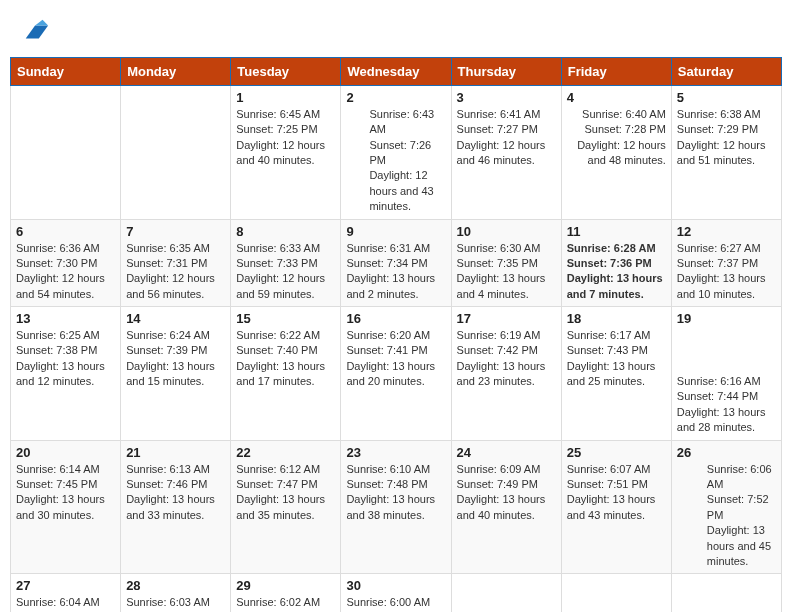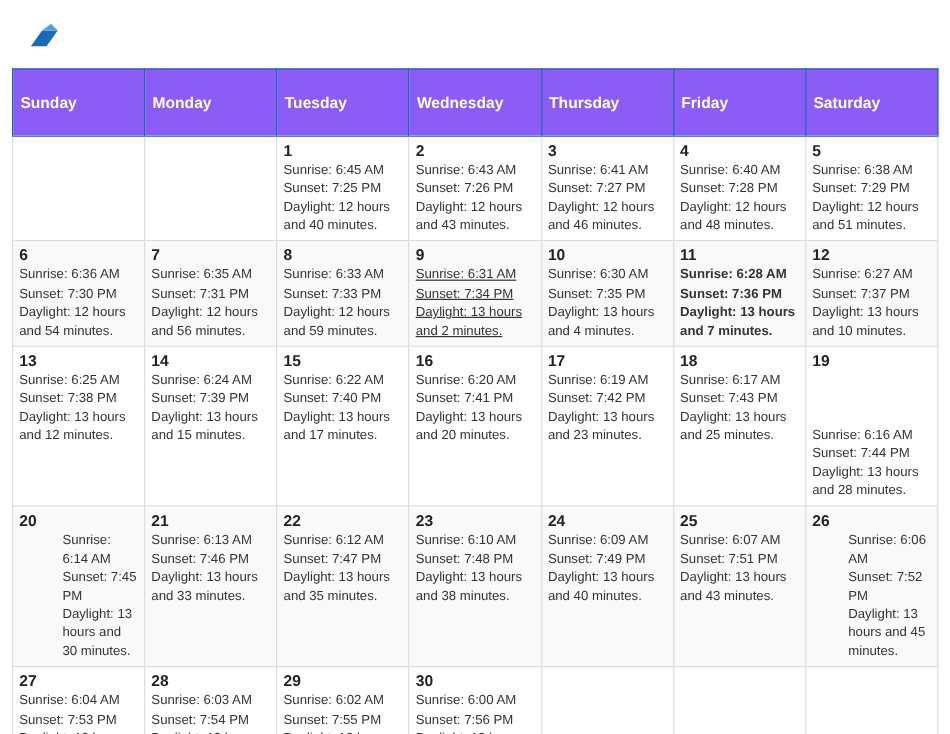--- a/index.html
+++ b/index.html
@@ -44,25 +44,25 @@
     .location {
       font-size: 14px;
       color: #555;
     }
     .calendar {
       width: 100%;
       border-collapse: collapse;
       border: 1px solid #ccc;
     }
     .calendar th {
-      background-color: #8b5cf6;
+      background-color: #c2410c;
       color: #fff;
       font-size: 13px;
       font-weight: bold;
-      padding: 20px 6px;
+      padding: 6px 6px;
       text-align: left;
       border: 1px solid #1a6bb5;
     }
     .calendar td {
       vertical-align: top;
       border: 1px solid #ddd;
       padding: 4px 5px;
       width: 110px;
       min-height: 80px;
       background: #fff;
@@ -126,33 +126,33 @@
         <td class="empty-cell"></td>
         <td class="empty-cell"></td>
         <td>
           <span class="day-num">1</span>
           <div class="day-info" style="white-space: pre-line;">Sunrise: 6:45 AM
 Sunset: 7:25 PM
 Daylight: 12 hours and 40 minutes.</div>
         </td>
         <td>
           <span class="day-num">2</span>
-          <div class="day-info" style="white-space: pre-line;">Sunrise: 6:43 AM
+          <div class="day-info" style="white-space: pre-line; margin-left: 23px;">Sunrise: 6:43 AM
 Sunset: 7:26 PM
 Daylight: 12 hours and 43 minutes.</div>
         </td>
         <td>
           <span class="day-num">3</span>
           <div class="day-info" style="white-space: pre-line;">Sunrise: 6:41 AM
 Sunset: 7:27 PM
 Daylight: 12 hours and 46 minutes.</div>
         </td>
         <td>
           <span class="day-num">4</span>
-          <div class="day-info" style="white-space: pre-line;">Sunrise: 6:40 AM
+          <div class="day-info" style="white-space: pre-line; text-align: right;">Sunrise: 6:40 AM
 Sunset: 7:28 PM
 Daylight: 12 hours and 48 minutes.</div>
         </td>
         <td>
           <span class="day-num">5</span>
           <div class="day-info" style="white-space: pre-line;">Sunrise: 6:38 AM
 Sunset: 7:29 PM
 Daylight: 12 hours and 51 minutes.</div>
         </td>
       </tr>
@@ -170,21 +170,21 @@
 Daylight: 12 hours and 56 minutes.</div>
         </td>
         <td>
           <span class="day-num">8</span>
           <div class="day-info" style="white-space: pre-line;">Sunrise: 6:33 AM
 Sunset: 7:33 PM
 Daylight: 12 hours and 59 minutes.</div>
         </td>
         <td>
           <span class="day-num">9</span>
-          <div class="day-info" style="white-space: pre-line; text-decoration: underline;">Sunrise: 6:31 AM
+          <div class="day-info" style="white-space: pre-line;">Sunrise: 6:31 AM
 Sunset: 7:34 PM
 Daylight: 13 hours and 2 minutes.</div>
         </td>
         <td>
           <span class="day-num">10</span>
           <div class="day-info" style="white-space: pre-line;">Sunrise: 6:30 AM
 Sunset: 7:35 PM
 Daylight: 13 hours and 4 minutes.</div>
         </td>
         <td>
@@ -240,21 +240,21 @@
         <td>
           <span class="day-num">19</span>
           <div class="day-info" style="white-space: pre-line; margin-top: 48px;">Sunrise: 6:16 AM
 Sunset: 7:44 PM
 Daylight: 13 hours and 28 minutes.</div>
         </td>
       </tr>
       <tr>
         <td>
           <span class="day-num">20</span>
-          <div class="day-info" style="white-space: pre-line; margin-left: 36px;">Sunrise: 6:14 AM
+          <div class="day-info" style="white-space: pre-line;">Sunrise: 6:14 AM
 Sunset: 7:45 PM
 Daylight: 13 hours and 30 minutes.</div>
         </td>
         <td>
           <span class="day-num">21</span>
           <div class="day-info" style="white-space: pre-line;">Sunrise: 6:13 AM
 Sunset: 7:46 PM
 Daylight: 13 hours and 33 minutes.</div>
         </td>
         <td>

